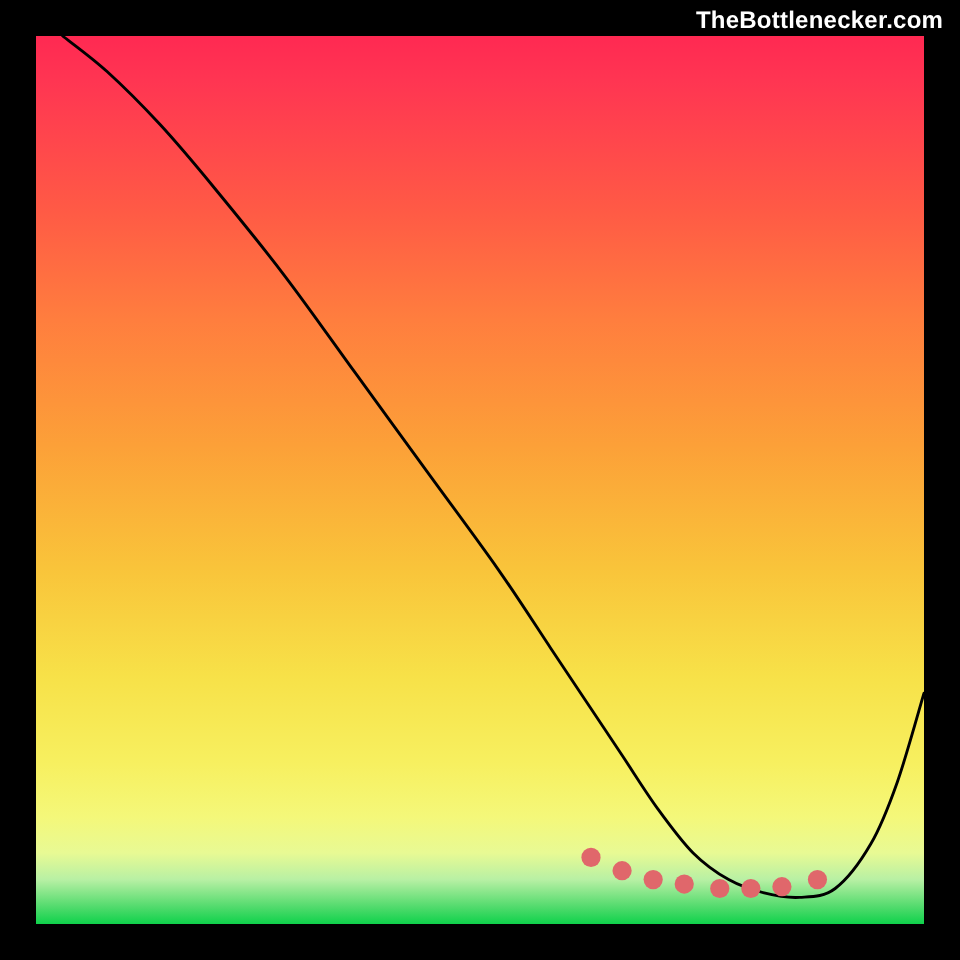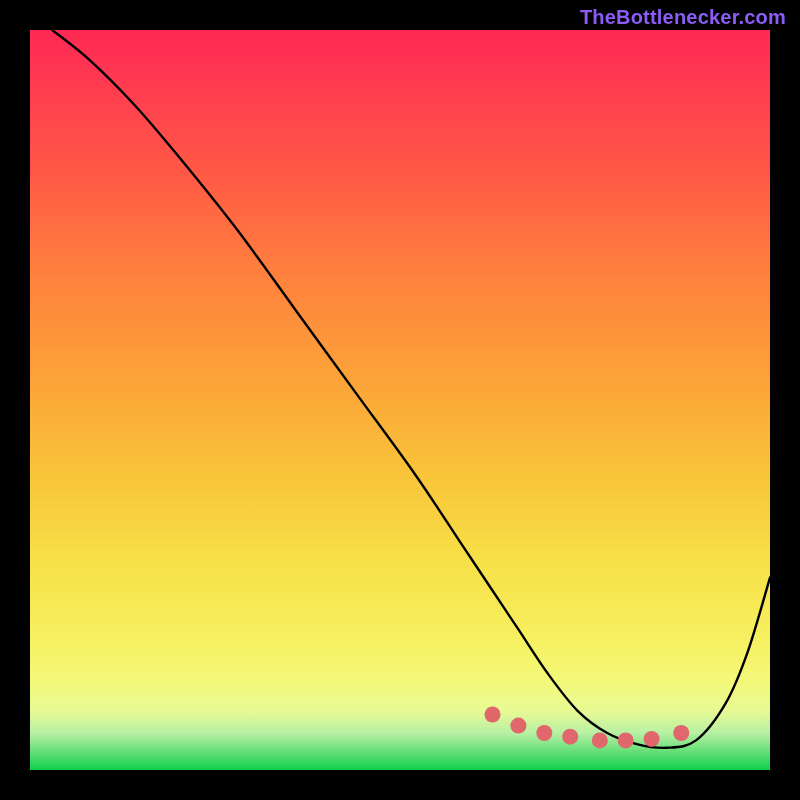--- a/index.html
+++ b/index.html
@@ -38,21 +38,21 @@
       #e8fa94 92%,
       #b8f0a4 95%,
       #54db6e 98%,
       #0fd24b 100%
     );
   }
   .attribution {
     position: absolute;
     top: 6px;
     right: 14px;
-    color: #8b5cf6;
+    color: #ffffff;
     font-size: 20px;
     font-weight: 600;
     letter-spacing: 0.2px;
   }
   svg.curve {
     position: absolute;
     left: 0;
     top: 0;
     width: 100%;
     height: 100%;

